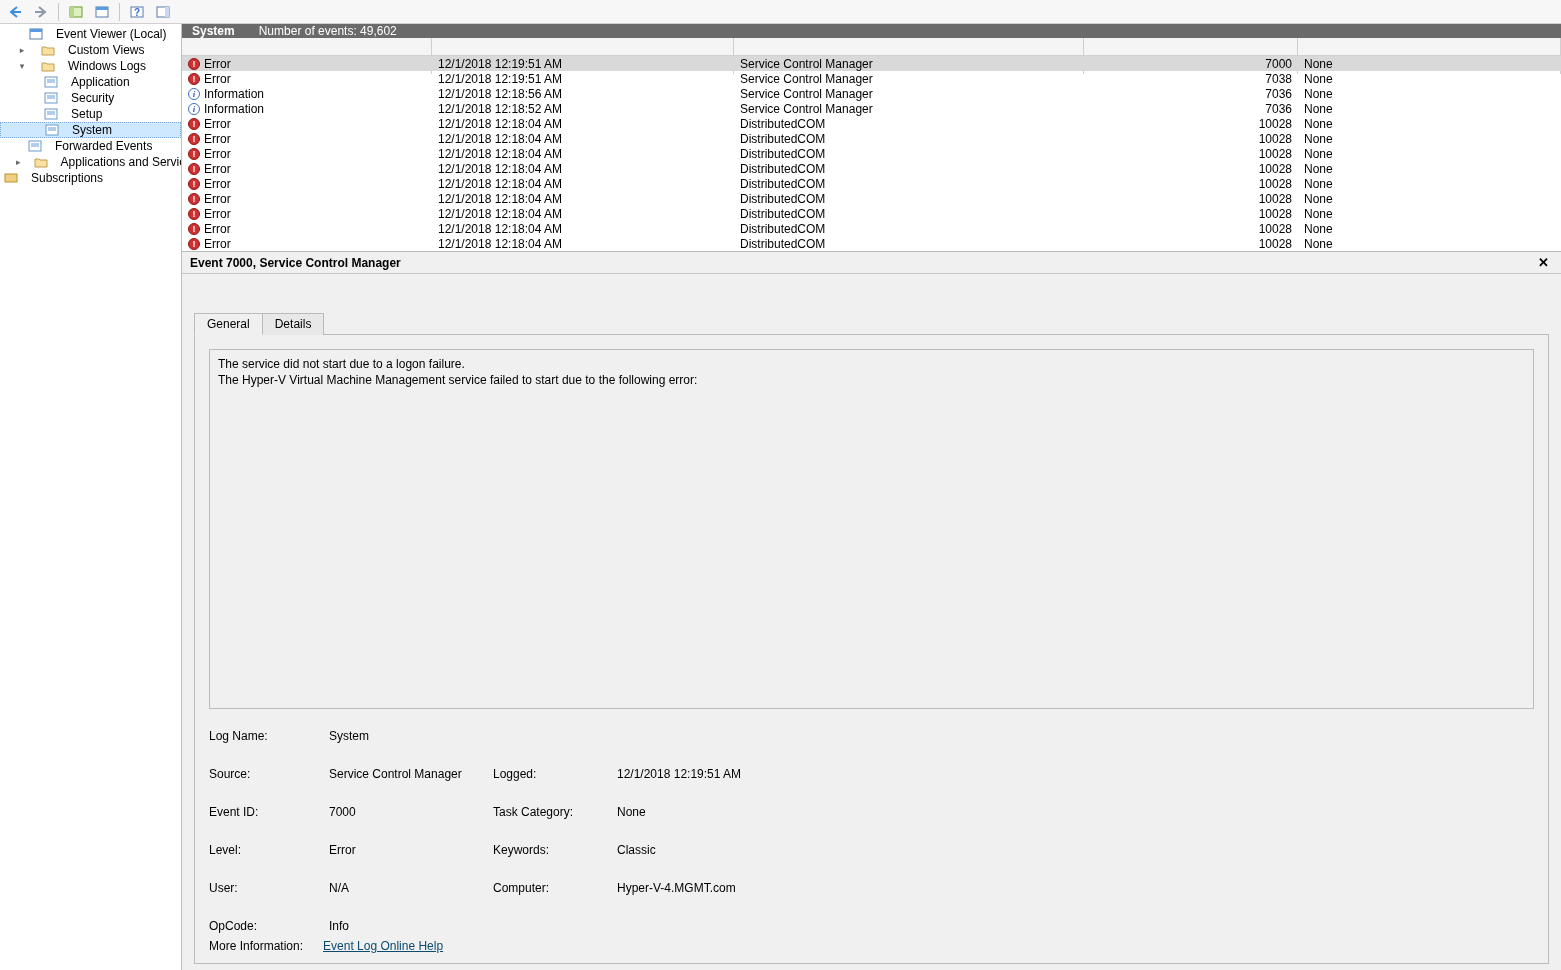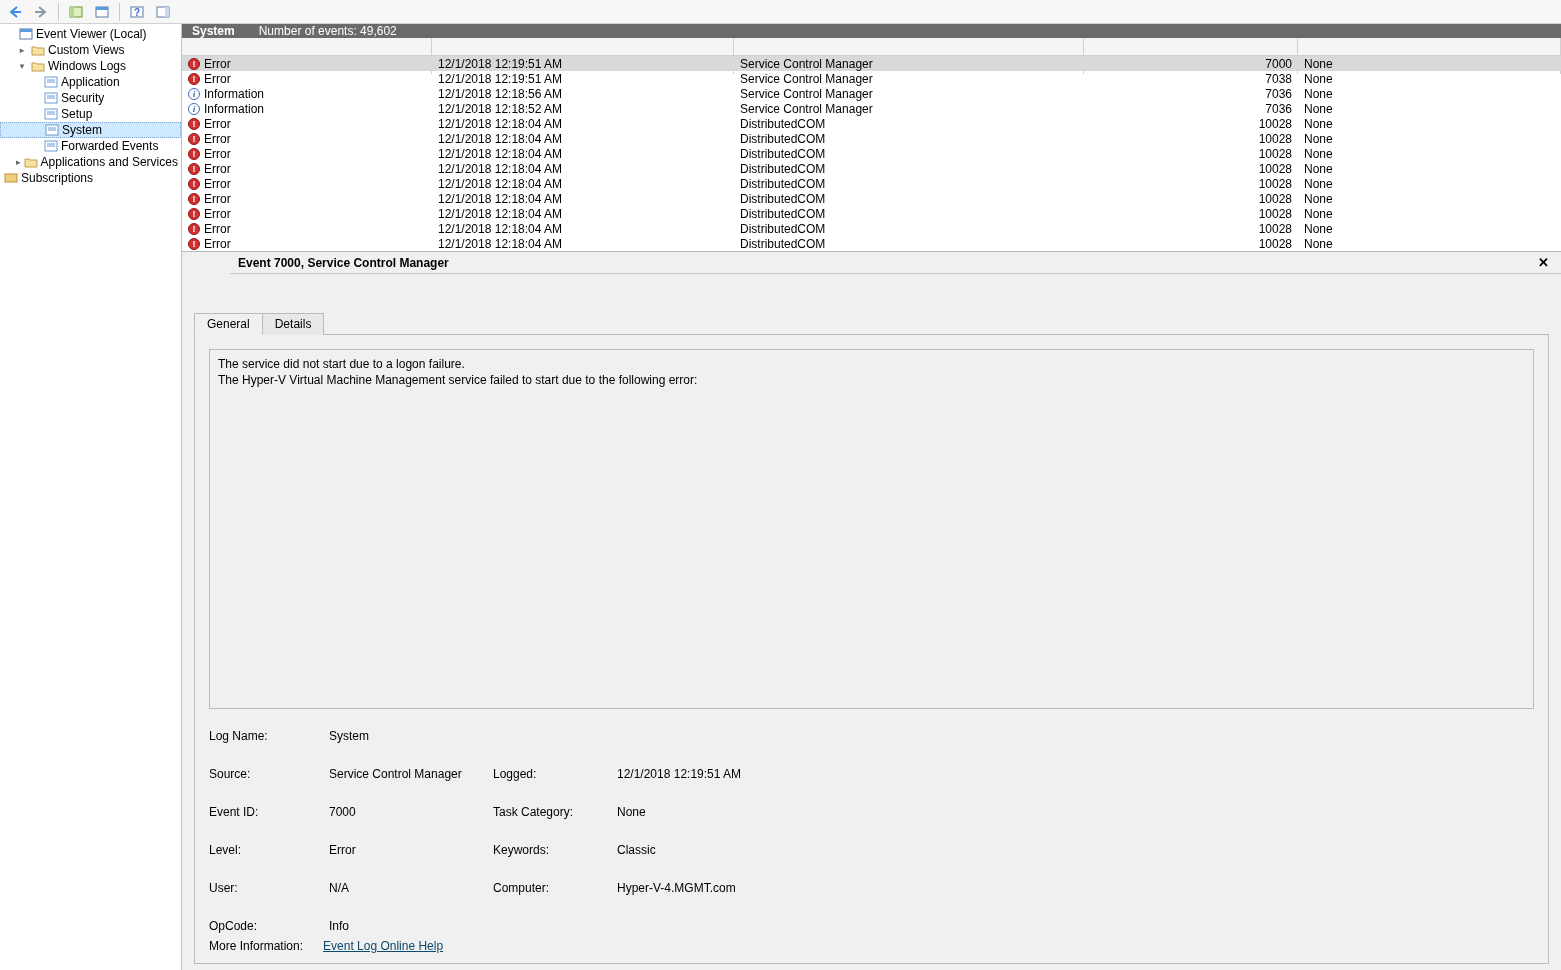--- a/index.html
+++ b/index.html
@@ -5,21 +5,21 @@
   * { box-sizing: border-box; margin: 0; padding: 0; }
   html, body { height: 100%; font-family: "Segoe UI", Tahoma, sans-serif; font-size: 12px; background: #fff; color: #000; }
   .app { display: flex; flex-direction: column; height: 970px; width: 1561px; }
   
   .toolbar { height: 24px; display: flex; align-items: center; gap: 4px; padding: 2px 4px; background: #f7f7f7; border-bottom: 1px solid #d0d0d0; }
   .tbtn { width: 22px; height: 20px; display: flex; align-items: center; justify-content: center; border: 1px solid transparent; cursor: pointer; }
   .tsep { width: 1px; height: 18px; background: #c8c8c8; margin: 0 2px; }
   
   .split { flex: 1; display: flex; min-height: 0; }
   .tree-pane { width: 182px; border-right: 1px solid #c0c0c0; background: #fff; padding: 2px 0; overflow: auto; }
-  .tree-row { display: flex; align-items: center; height: 16px; padding-left: 4px; gap: 3px; white-space: nowrap; cursor: pointer; }
+  .tree-row { display: flex; align-items: center; height: 16px; padding-left: 4px; gap: 13px; white-space: nowrap; cursor: pointer; }
   .tree-row.sel { background: #cde8ff; border: 1px dotted #7aa7d6; padding-left: 3px; }
   .twist { width: 12px; text-align: center; color: #666; font-size: 9px; user-select: none; }
   .twist.empty { color: transparent; }
   .ticon { width: 14px; height: 14px; display: inline-flex; align-items: center; justify-content: center; }
   .content-pane { flex: 1; display: flex; flex-direction: column; min-width: 0; }
   
   .log-header { height: 20px; background: #6a6a6a; color: #fff; display: flex; align-items: center; padding: 0 10px; gap: 24px; font-size: 12px; }
   .log-header .ln { font-weight: 600; }
   
   .grid-wrap { height: 214px; display: flex; flex-direction: column; border-bottom: 1px solid #bbb; }
@@ -30,21 +30,21 @@
   .grow.sel { background: #d9d9d9; }
   .gc { padding: 0 6px; overflow: hidden; text-overflow: ellipsis; white-space: nowrap; display: flex; align-items: center; gap: 4px; }
   .col-level { width: 250px; }
   .col-dt    { width: 302px; }
   .col-src   { width: 350px; }
   .col-eid   { width: 214px; text-align: right; justify-content: flex-end; }
   .col-cat   { flex: 1; }
   .lvl-ico { width: 12px; height: 12px; display: inline-flex; align-items: center; justify-content: center; }
   
   .details { flex: 1; display: flex; flex-direction: column; background: #f0f0f0; }
-  .det-header { height: 22px; display: flex; align-items: center; justify-content: space-between; padding: 0 8px; border-bottom: 1px solid #c8c8c8; margin-left: 48px; }
+  .det-header { height: 22px; display: flex; align-items: center; justify-content: space-between; padding: 0 8px; border-bottom: 1px solid #c8c8c8; }
   .det-title { font-weight: 600; font-size: 12px; }
   .det-close { cursor: pointer; font-weight: bold; font-size: 13px; padding: 0 4px; }
   .det-body { flex: 1; padding: 10px 12px 12px 12px; display: flex; flex-direction: column; }
   .tabs { display: flex; margin-bottom: 0; margin-top: 28px; }
   .tab { padding: 3px 12px; border: 1px solid #bbb; border-bottom: none; background: #e8e8e8; font-size: 12px; cursor: pointer; position: relative; top: 1px; }
   .tab.active { background: #f0f0f0; border-bottom: 1px solid #f0f0f0; z-index: 2; }
   .tab + .tab { margin-left: -1px; }
   .tab-panel { border: 1px solid #bbb; background: #f0f0f0; padding: 14px 14px 10px 14px; flex: 1; display: flex; flex-direction: column; }
   .msg-box { border: 1px solid #bbb; background: #f0f0f0; padding: 6px 8px; height: 360px; font-size: 12px; line-height: 1.35; overflow: auto; }
   .props { margin-top: 20px; display: grid; grid-template-columns: 96px 140px 100px 260px; row-gap: 6px; column-gap: 4px; font-size: 12px; gap: 24px; }
@@ -163,21 +163,21 @@
       <div class="tree-row sel" style="padding-left:44px">
         <span class="ticon">
             <svg width="14" height="12">
               <rect x="1" y="1" width="12" height="10" fill="#fff" stroke="#6a9ad0"></rect>
               <line x1="3" y1="4" x2="11" y2="4" stroke="#6a9ad0"></line>
               <line x1="3" y1="6" x2="11" y2="6" stroke="#6a9ad0"></line>
             </svg>
           </span>
         <span>System</span>
       </div>
-      <div class="tree-row" style="padding-left:44px">
+      <div class="tree-row" style="padding-left:28px">
         <span class="ticon">
             <svg width="14" height="12">
               <rect x="1" y="1" width="12" height="10" fill="#fff" stroke="#6a9ad0"></rect>
               <line x1="3" y1="4" x2="11" y2="4" stroke="#6a9ad0"></line>
               <line x1="3" y1="6" x2="11" y2="6" stroke="#6a9ad0"></line>
             </svg>
           </span>
         <span>Forwarded Events</span>
       </div>
       <div class="tree-row" style="padding-left:16px">

